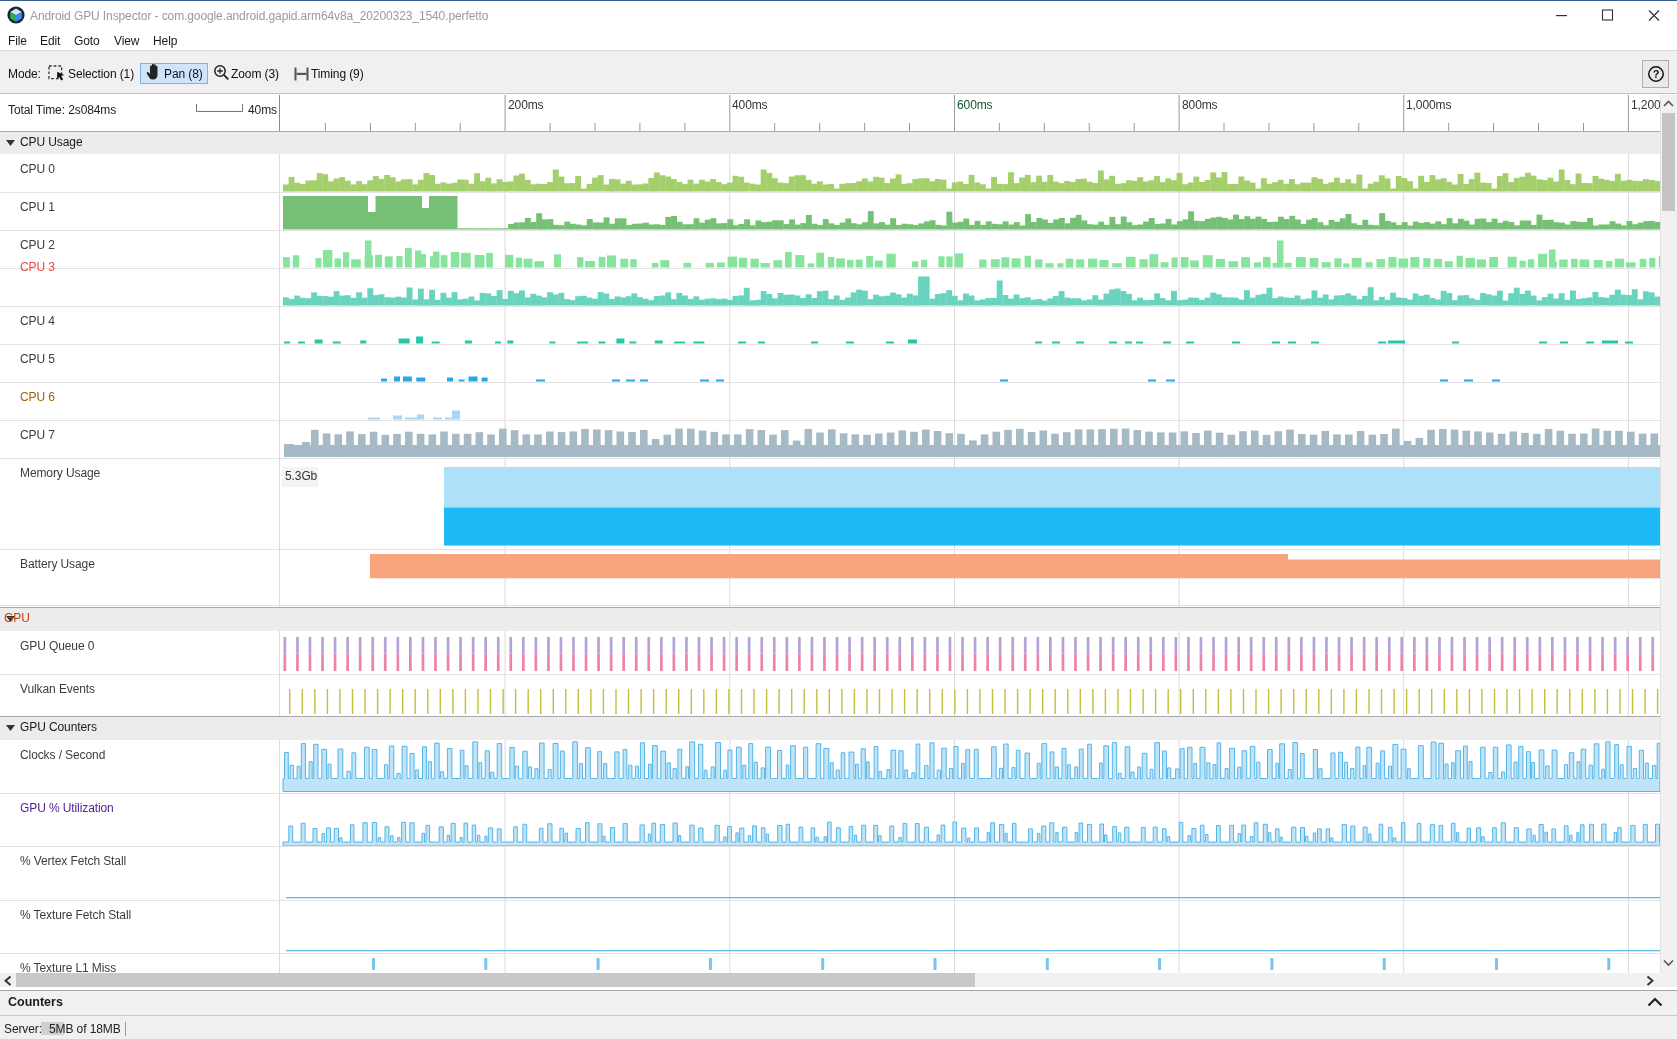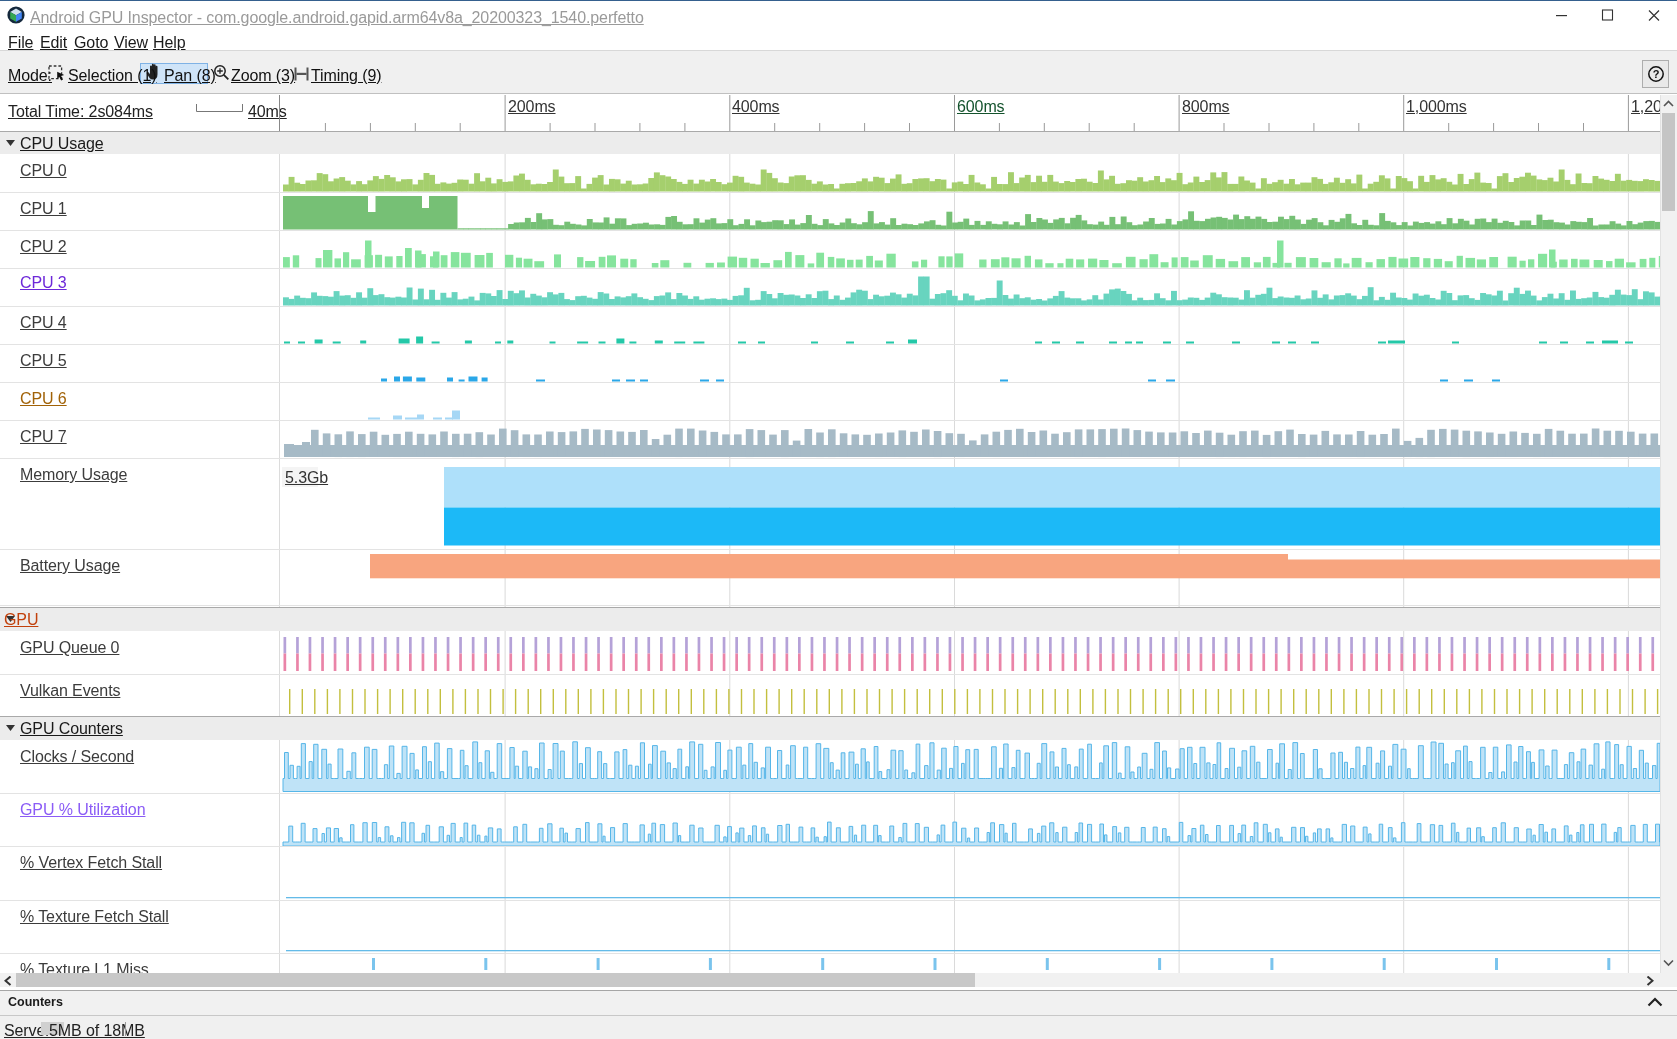--- a/index.html
+++ b/index.html
@@ -1,16 +1,16 @@
 <!DOCTYPE html>
 <html><head><meta charset="utf-8"><style>
 * { margin:0; padding:0; }
 body { width:1677px; height:1039px; position:relative; background:#fff;
   font-family:"Liberation Sans", sans-serif; overflow:hidden; }
-.t12 { font-size:16px; letter-spacing:-0.1px;text-decoration:underline; }
+.t12 { font-size:12px; letter-spacing:-0.1px; }
 </style></head>
 <body>
 <div style="position:absolute;left:0;top:0;width:1677px;height:1px;background:#35608e"></div>
 <svg style="position:absolute;left:7px;top:6px" width="18" height="18" viewBox="0 0 18 18">
 <circle cx="9" cy="9" r="8.6" fill="#14283c"></circle>
 <polygon points="9,2.6 14.8,5.9 9,9.2 3.2,5.9" fill="#cfe0ee"></polygon>
 <polygon points="3.2,5.9 9,9.2 9,15.8 3.2,12.5" fill="#34a853"></polygon>
 <polygon points="14.8,5.9 9,9.2 9,15.8 14.8,12.5" fill="#4285f4"></polygon>
 </svg>
 <div class="t12" style="position:absolute;left:30px;top:9px;color:#9a9a9a;white-space:nowrap">Android GPU Inspector - com.google.android.gapid.arm64v8a_20200323_1540.perfetto</div>
@@ -1481,21 +1481,21 @@
 <svg style="position:absolute;left:6px;top:139px" width="10" height="8">
     <path d="M0,1 L9,1 L4.5,7 Z" fill="#333"></path>
   </svg>
 <div class="t12" style="position:absolute;left:20px;top:135px;color:#1a1a1a">CPU Usage</div>
 <div class="t12" style="position:absolute;left:20px;top:162px;color:#3c3c3c;white-space:nowrap">CPU 0</div>
 <div style="position:absolute;left:0px;top:192px;width:1660px;height:1px;background:#e3e3e3"></div>
 <div class="t12" style="position:absolute;left:20px;top:200px;color:#3c3c3c;white-space:nowrap">CPU 1</div>
 <div style="position:absolute;left:0px;top:230px;width:1660px;height:1px;background:#e3e3e3"></div>
 <div class="t12" style="position:absolute;left:20px;top:238px;color:#3c3c3c;white-space:nowrap">CPU 2</div>
 <div style="position:absolute;left:0px;top:268px;width:1660px;height:1px;background:#e3e3e3"></div>
-<div class="t12" style="position:absolute;left:20px;top:274px;color:#6d28d9;white-space:nowrap">CPU 3</div>
+<div class="t12" style="position:absolute;left:20px;top:260px;color:#ef4444;white-space:nowrap">CPU 3</div>
 <div style="position:absolute;left:0px;top:306px;width:1660px;height:1px;background:#e3e3e3"></div>
 <div class="t12" style="position:absolute;left:20px;top:314px;color:#3c3c3c;white-space:nowrap">CPU 4</div>
 <div style="position:absolute;left:0px;top:344px;width:1660px;height:1px;background:#e3e3e3"></div>
 <div class="t12" style="position:absolute;left:20px;top:352px;color:#3c3c3c;white-space:nowrap">CPU 5</div>
 <div style="position:absolute;left:0px;top:382px;width:1660px;height:1px;background:#e3e3e3"></div>
 <div class="t12" style="position:absolute;left:20px;top:390px;color:#a16207;white-space:nowrap">CPU 6</div>
 <div style="position:absolute;left:0px;top:420px;width:1660px;height:1px;background:#e3e3e3"></div>
 <div class="t12" style="position:absolute;left:20px;top:428px;color:#3c3c3c;white-space:nowrap">CPU 7</div>
 <div style="position:absolute;left:0px;top:458px;width:1660px;height:1px;background:#e3e3e3"></div>
 <div class="t12" style="position:absolute;left:20px;top:466px;color:#3c3c3c;white-space:nowrap">Memory Usage</div>
@@ -1510,21 +1510,21 @@
 <div class="t12" style="position:absolute;left:20px;top:639px;color:#3c3c3c;white-space:nowrap">GPU Queue 0</div>
 <div style="position:absolute;left:0px;top:674px;width:1660px;height:1px;background:#e3e3e3"></div>
 <div class="t12" style="position:absolute;left:20px;top:682px;color:#3c3c3c;white-space:nowrap">Vulkan Events</div>
 <div style="position:absolute;left:0;top:716px;width:1660px;height:24px;background:#ececec;border-top:1px solid #a9a9a9;box-sizing:border-box"></div>
 <svg style="position:absolute;left:6px;top:724px" width="10" height="8">
     <path d="M0,1 L9,1 L4.5,7 Z" fill="#333"></path>
   </svg>
 <div class="t12" style="position:absolute;left:20px;top:720px;color:#1a1a1a">GPU Counters</div>
 <div class="t12" style="position:absolute;left:20px;top:748px;color:#3c3c3c;white-space:nowrap">Clocks / Second</div>
 <div style="position:absolute;left:0px;top:793px;width:1660px;height:1px;background:#e3e3e3"></div>
-<div class="t12" style="position:absolute;left:20px;top:801px;color:#8b5cf6;white-space:nowrap">GPU % Utilization</div>
+<div class="t12" style="position:absolute;left:20px;top:801px;color:#4c1d95;white-space:nowrap">GPU % Utilization</div>
 <div style="position:absolute;left:0px;top:846px;width:1660px;height:1px;background:#e3e3e3"></div>
 <div class="t12" style="position:absolute;left:20px;top:854px;color:#3c3c3c;white-space:nowrap">% Vertex Fetch Stall</div>
 <div style="position:absolute;left:0px;top:900px;width:1660px;height:1px;background:#e3e3e3"></div>
 <div class="t12" style="position:absolute;left:20px;top:908px;color:#3c3c3c;white-space:nowrap">% Texture Fetch Stall</div>
 <div style="position:absolute;left:0px;top:953px;width:1660px;height:1px;background:#e3e3e3"></div>
 <div class="t12" style="position:absolute;left:20px;top:961px;color:#3c3c3c;white-space:nowrap">% Texture L1 Miss</div>
 <div style="position:absolute;left:282px;top:467px;width:36px;height:20px;background:#f4f4f4"></div>
 <div class="t12" style="position:absolute;left:285px;top:469px;color:#333">5.3Gb</div>
 
 <div style="position:absolute;left:1660px;top:95px;width:17px;height:878px;background:#f1f1f1;border-left:1px solid #e2e2e2;box-sizing:border-box"></div>

